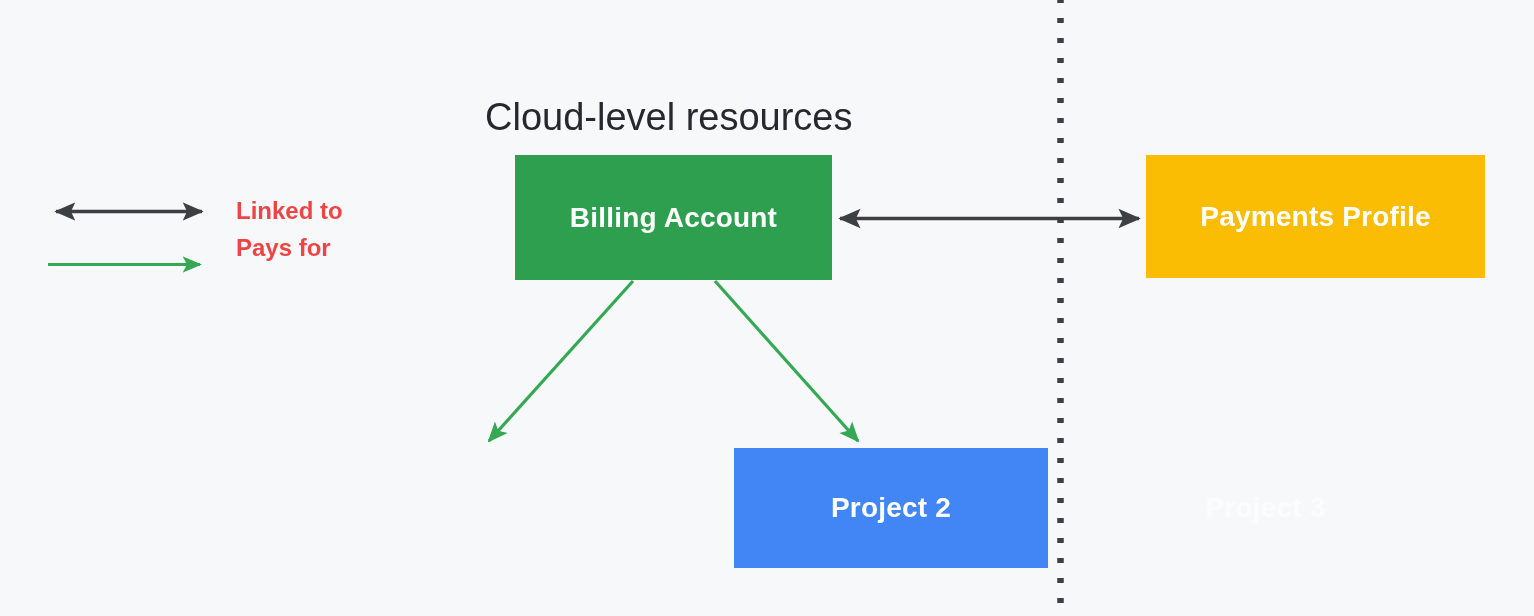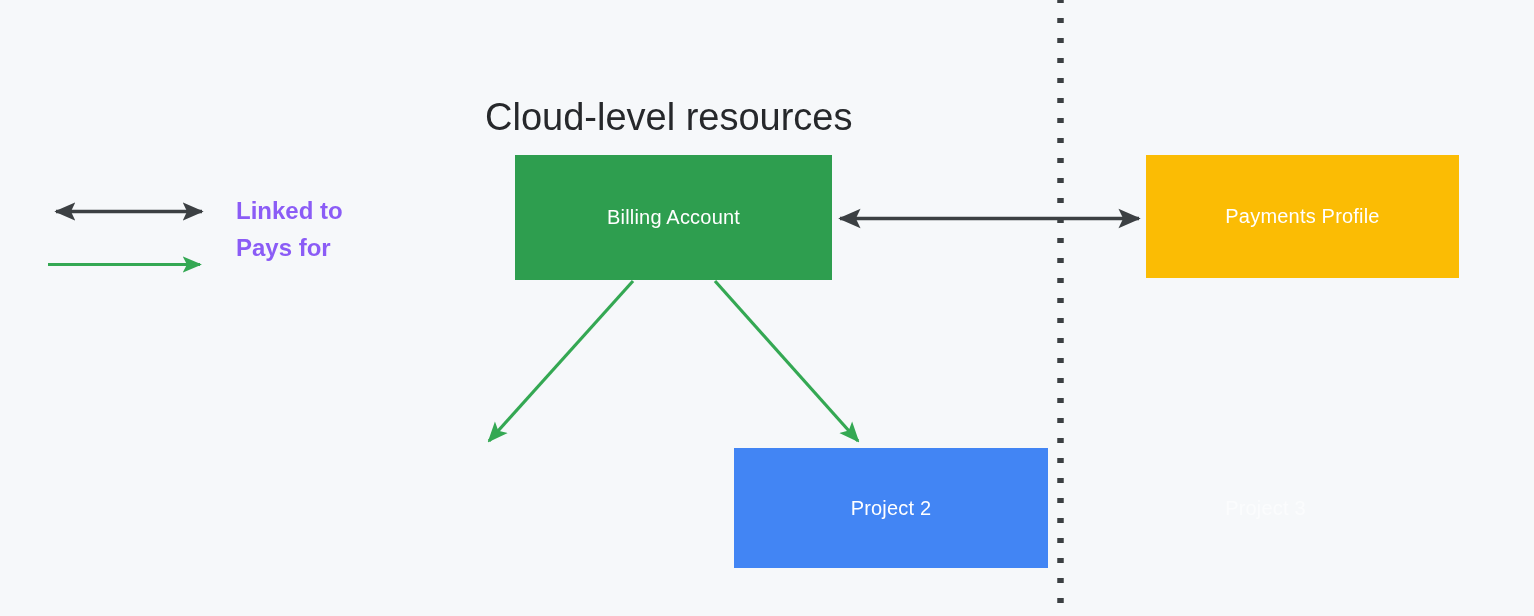--- a/index.html
+++ b/index.html
@@ -44,57 +44,57 @@
   #heading-google {
     left: 1101px;
     top: 60px;
   }
 
   
   .legend-label {
     position: absolute;
     font-size: 24px;
     font-weight: bold;
-    color: #8b5cf6;
+    color: #ef4444;
     white-space: nowrap;
     line-height: 1;
   }
   #legend-label-linked {
     left: 236px;
     top: 199px;
   }
   #legend-label-pays {
     left: 236px;
     top: 236px;
   }
 
   
   .node-box {
     position: absolute;
     display: flex;
     align-items: center;
     justify-content: center;
     box-sizing: border-box;
     color: #ffffff;
-    font-size: 20px;
-    font-weight: normal;
+    font-size: 28px;
+    font-weight: bold;
     letter-spacing: 0.2px;
     white-space: nowrap;
   }
   #node-billing-account {
     left: 515px;
     top: 155px;
     width: 317px;
     height: 125px;
     background: #2e9e4f;
   }
   #node-payments-profile {
     left: 1146px;
     top: 155px;
-    width: 313px;
+    width: 339px;
     height: 123px;
     background: #fbbc04;
   }
   #node-project-1 {
     left: 325px;
     top: 448px;
     width: 315px;
     height: 120px;
     background: #4285f4;
   }

